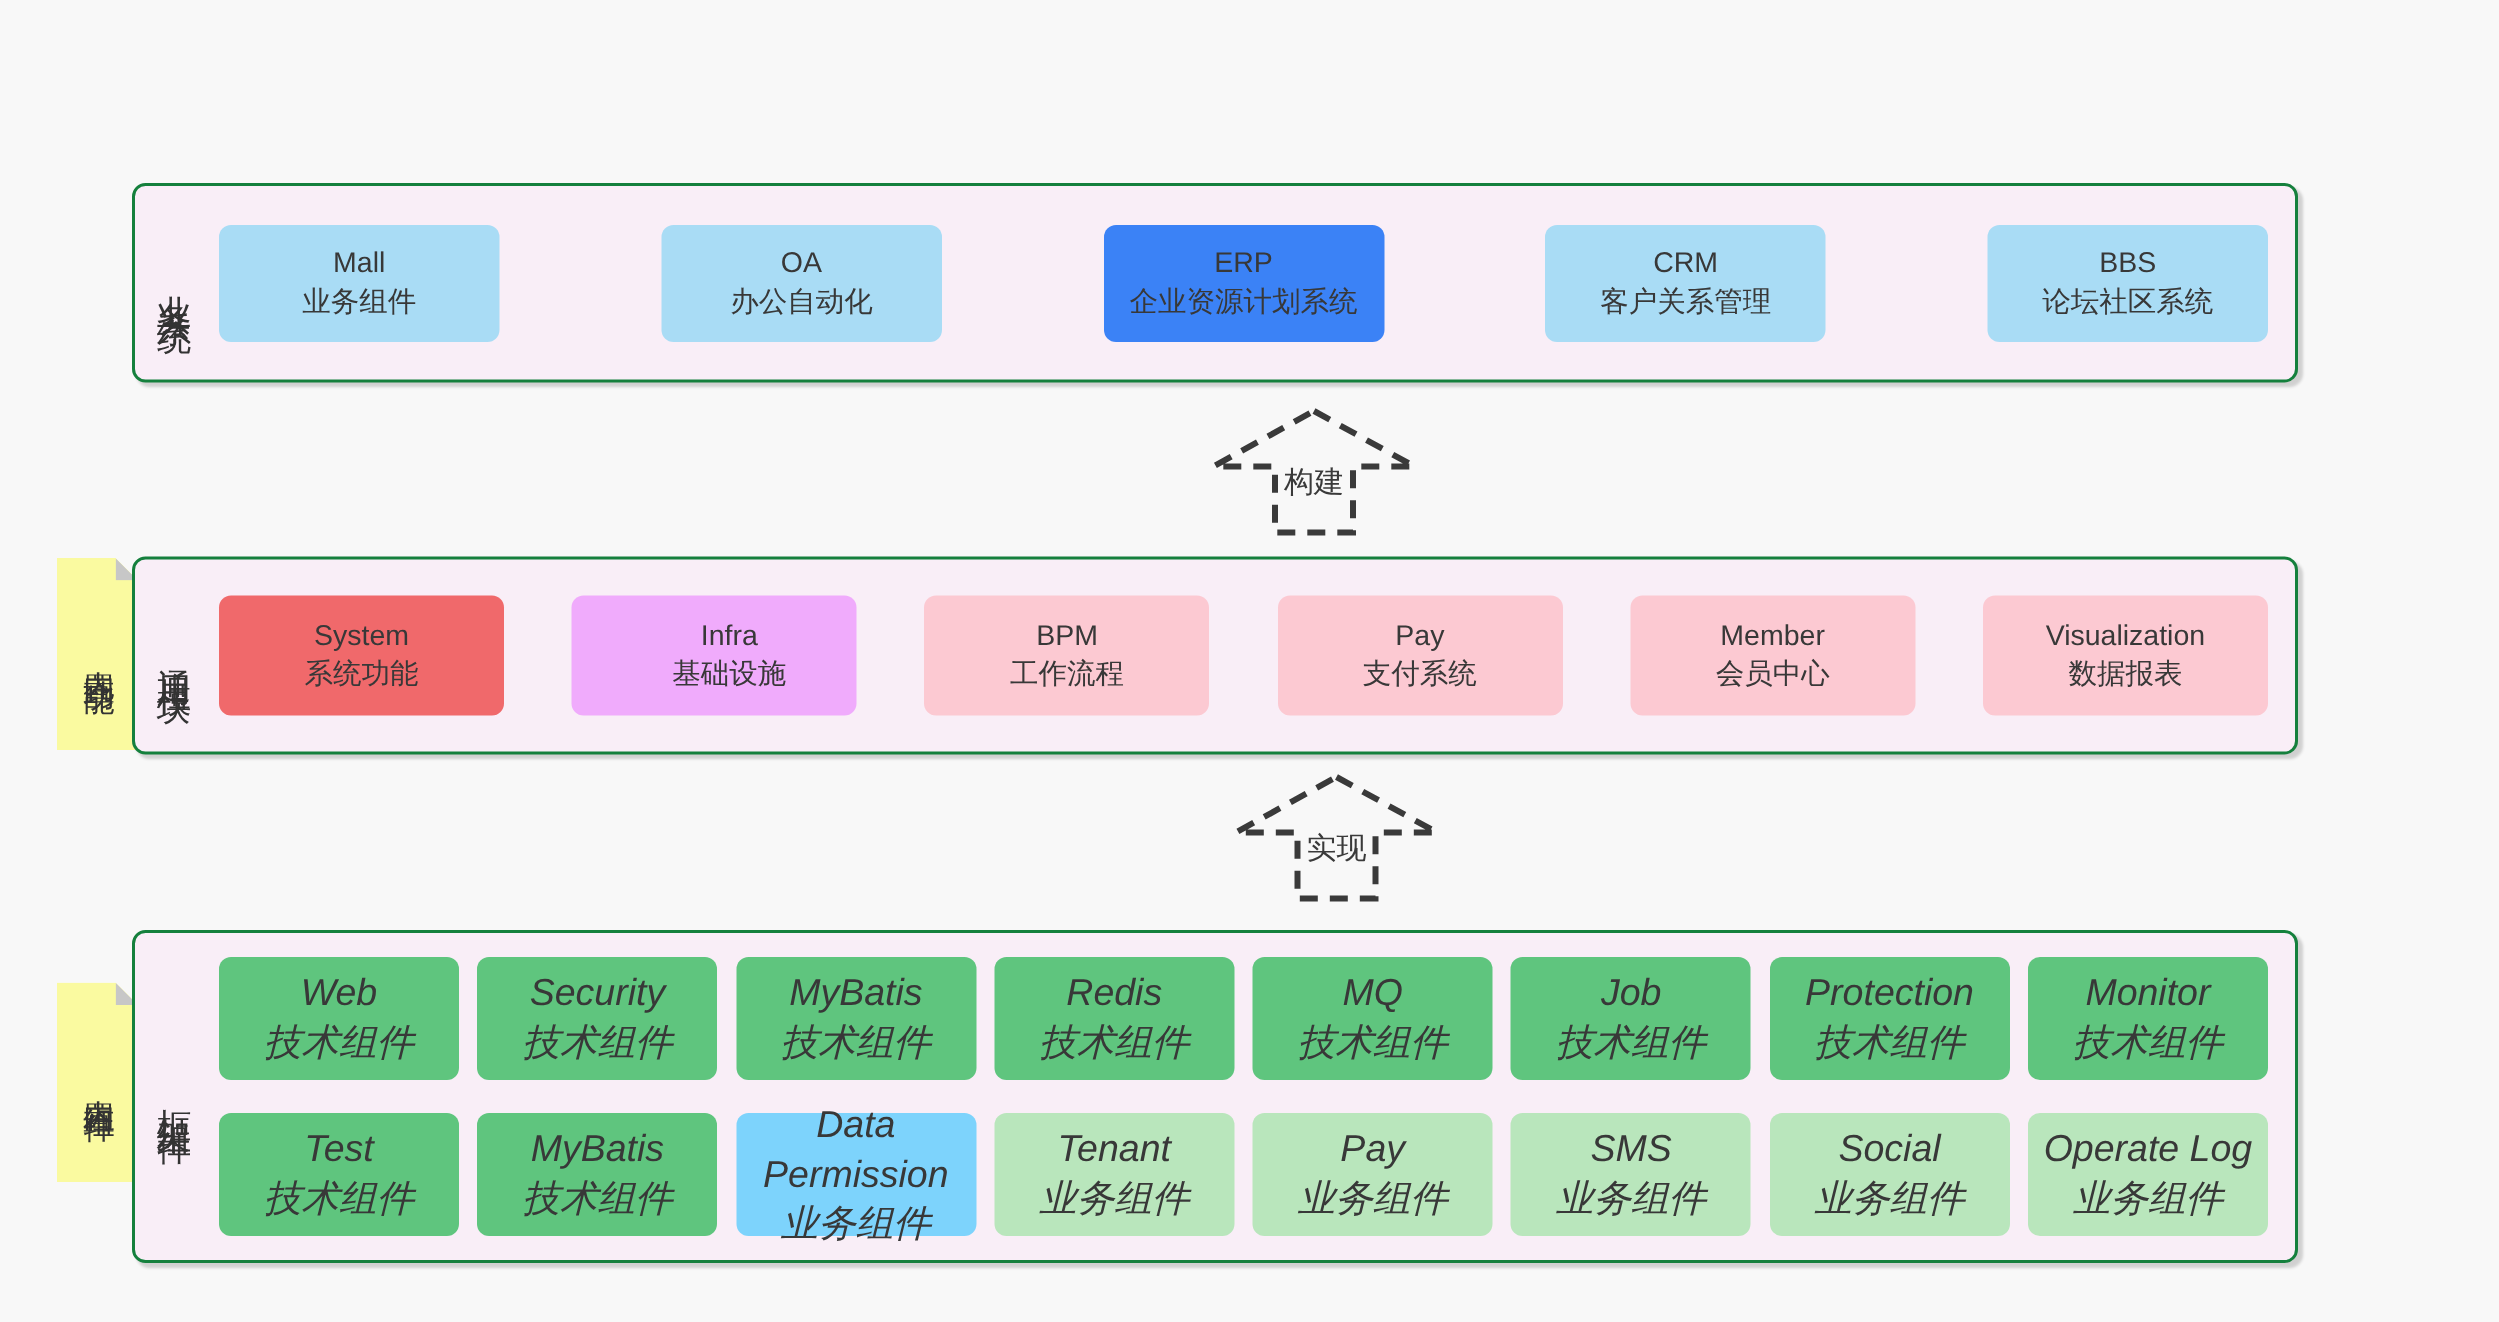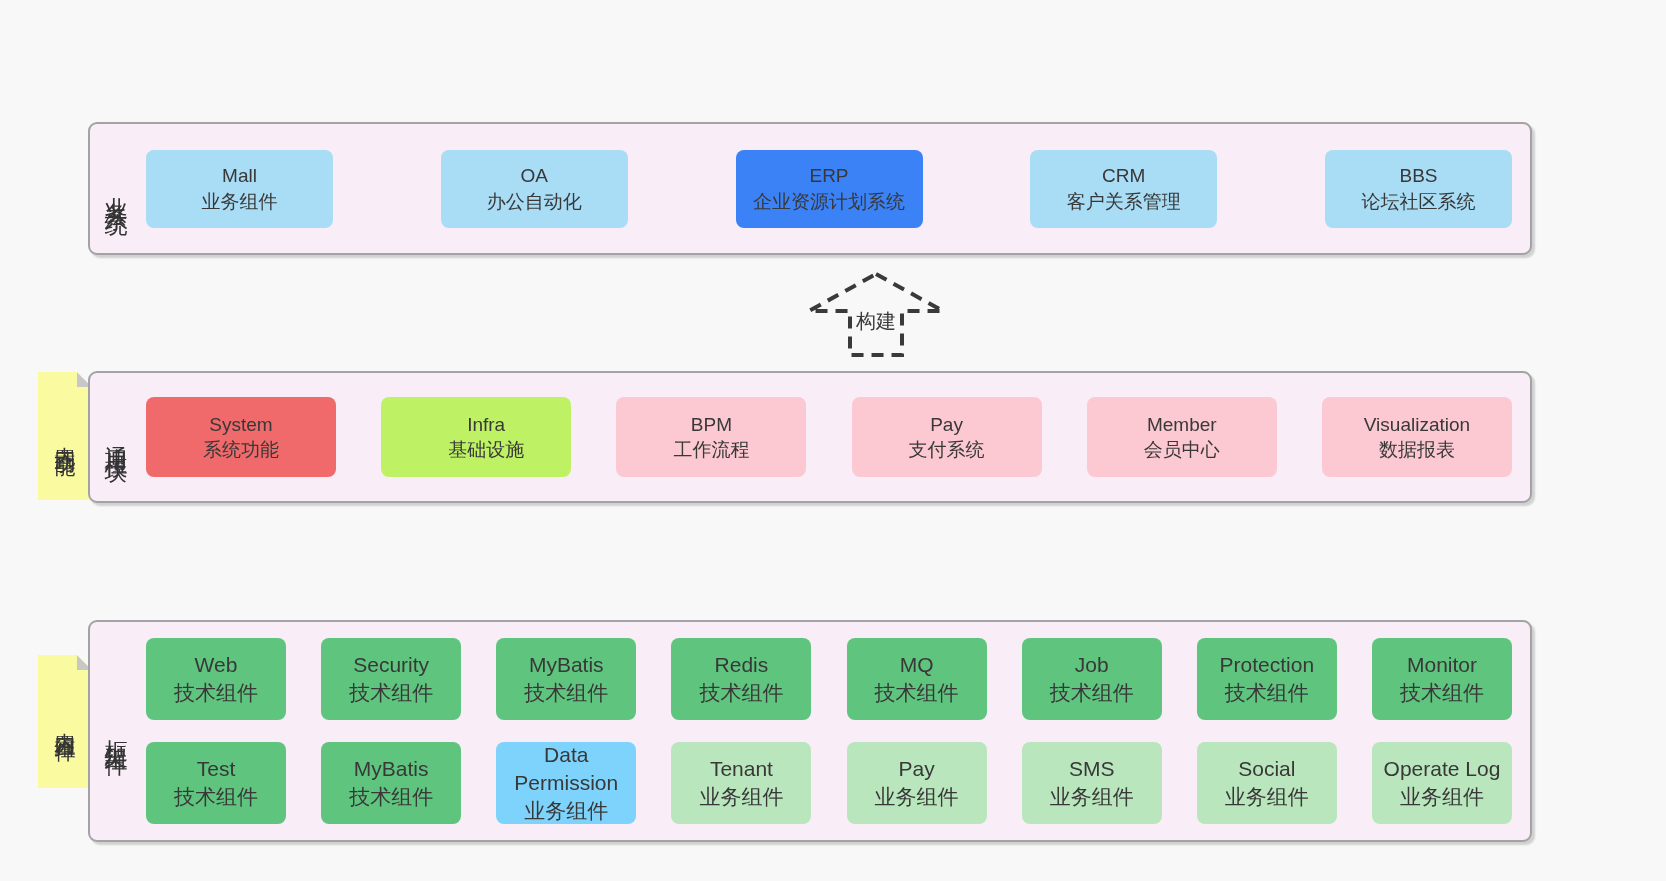--- a/index.html
+++ b/index.html
@@ -6,21 +6,21 @@
   .canvas{
     position:relative;width:1666px;height:881px;overflow:hidden;
     background:#f8f8f8;
     font-family:"Liberation Sans","DejaVu Sans",sans-serif;
     color:#3a3a3a;
   }
   
   .band{
     position:absolute;left:88px;width:1444px;
     background:var(--band-bg,#f9eef7);
-    border:2px solid #a3a3a3;border-radius:9px;
+    border:2px solid #15803d;border-radius:9px;
     box-shadow:3px 3px 2px rgba(0,0,0,0.16);
     display:flex;align-items:stretch;box-sizing:border-box;
     z-index:2;
   }
   #band-0{top:122px;height:133px;}
   #band-1{top:371px;height:132px;}
   #band-2{top:620px;height:222px;}
   .band-label{
     width:54px;display:flex;align-items:center;justify-content:center;
     writing-mode:vertical-rl;text-orientation:upright;
@@ -38,21 +38,21 @@
   
   .box{
     border-radius:8px;display:flex;flex-direction:column;
     align-items:center;justify-content:center;text-align:center;
     font-size:19px;line-height:1.32;color:#383838;
     box-sizing:border-box;padding:2px 4px;
   }
   .box .t{white-space:pre-line;}
   .b1 .box{width:187px;height:78px;}
   .b2 .box{width:190px;height:80px;}
-  .b3 .box{width:140px;height:82px;font-size:21px;}
+  .b3 .box{width:160px;height:82px;font-size:25px;font-style:italic;}
   
   .sticky{
     position:absolute;left:38px;width:54px;background:var(--sticky,#fafaa0);
     z-index:1;display:flex;align-items:center;justify-content:center;
     clip-path:polygon(0 0,calc(100% - 15px) 0,100% 15px,100% 100%,0 100%);
   }
   #sticky-0{top:372px;height:128px;}
   #sticky-1{top:655px;height:133px;}
   .sticky .fold{
     position:absolute;top:0;right:0;width:15px;height:15px;
@@ -120,21 +120,21 @@
     <span class="arrow-label">构建</span>
   </div>
 
   <section class="band b2" id="band-1">
     <div class="band-label">通用模块</div>
     <div class="boxes">
         <div class="box" style="background: rgb(240, 105, 107);">
           <div class="t">System</div>
           <div>系统功能</div>
         </div>
-        <div class="box" style="background: #bef264; padding-left: 24px;">
+        <div class="box" style="background: #f0abfc; padding-left: 24px;">
           <div class="t">Infra</div>
           <div>基础设施</div>
         </div>
         <div class="box" style="background: rgb(252, 201, 210);">
           <div class="t">BPM</div>
           <div>工作流程</div>
         </div>
         <div class="box" style="background: rgb(252, 201, 210);">
           <div class="t">Pay</div>
           <div>支付系统</div>
@@ -143,20 +143,26 @@
           <div class="t">Member</div>
           <div>会员中心</div>
         </div>
         <div class="box" style="background: rgb(252, 201, 210);">
           <div class="t">Visualization</div>
           <div>数据报表</div>
         </div>
       </div>
   </section>
 
+  <div class="arrow" id="arrow-1">
+    <svg width="140" height="88" viewBox="0 0 140 88">
+      <path d="M70 3 L137 40 L96 40 L96 84 L44 84 L44 40 L3 40 Z" fill="none" stroke="#3a3a3a" stroke-width="4" stroke-dasharray="12 8"></path>
+    </svg>
+    <span class="arrow-label">实现</span>
+  </div>
 
   <section class="band b3" id="band-2">
     <div class="band-label">框架组件</div>
     <div class="rows-wrap">
       <div class="box-row box-row-0">
           <div class="box" style="background: rgb(95, 197, 126);">
             <div class="t">Web</div>
             <div>技术组件</div>
           </div>
           <div class="box" style="background: rgb(95, 197, 126);">

